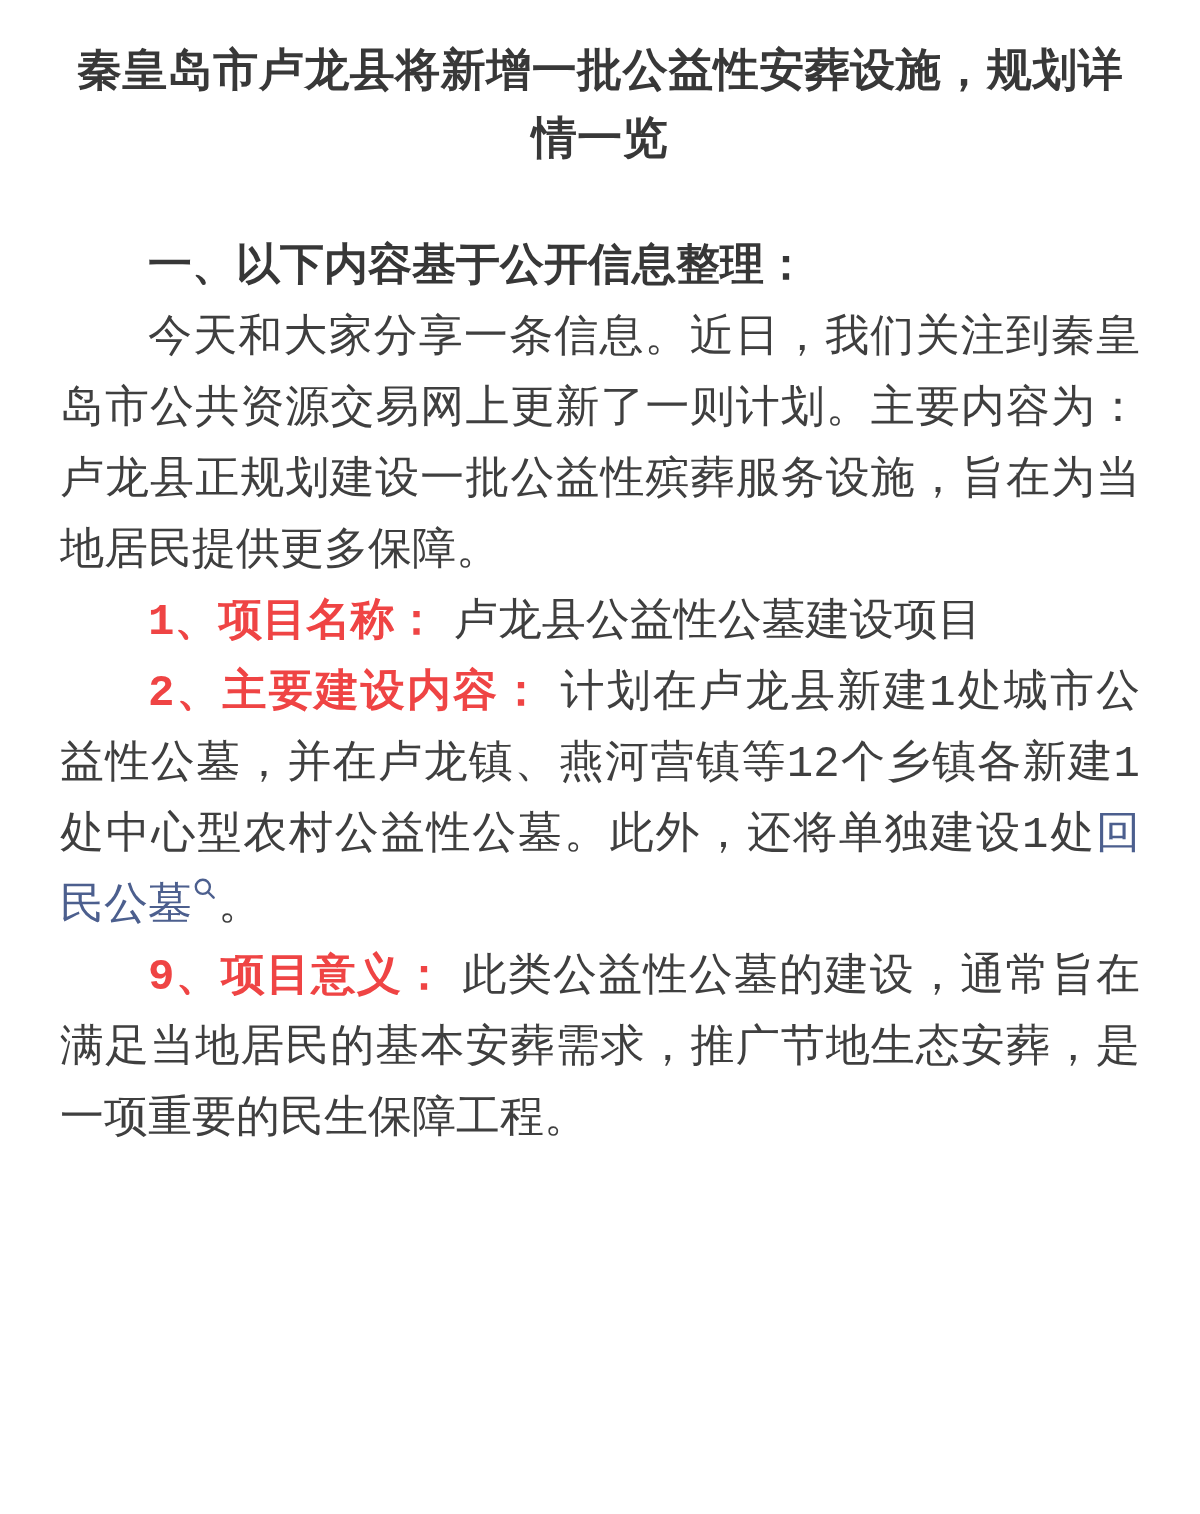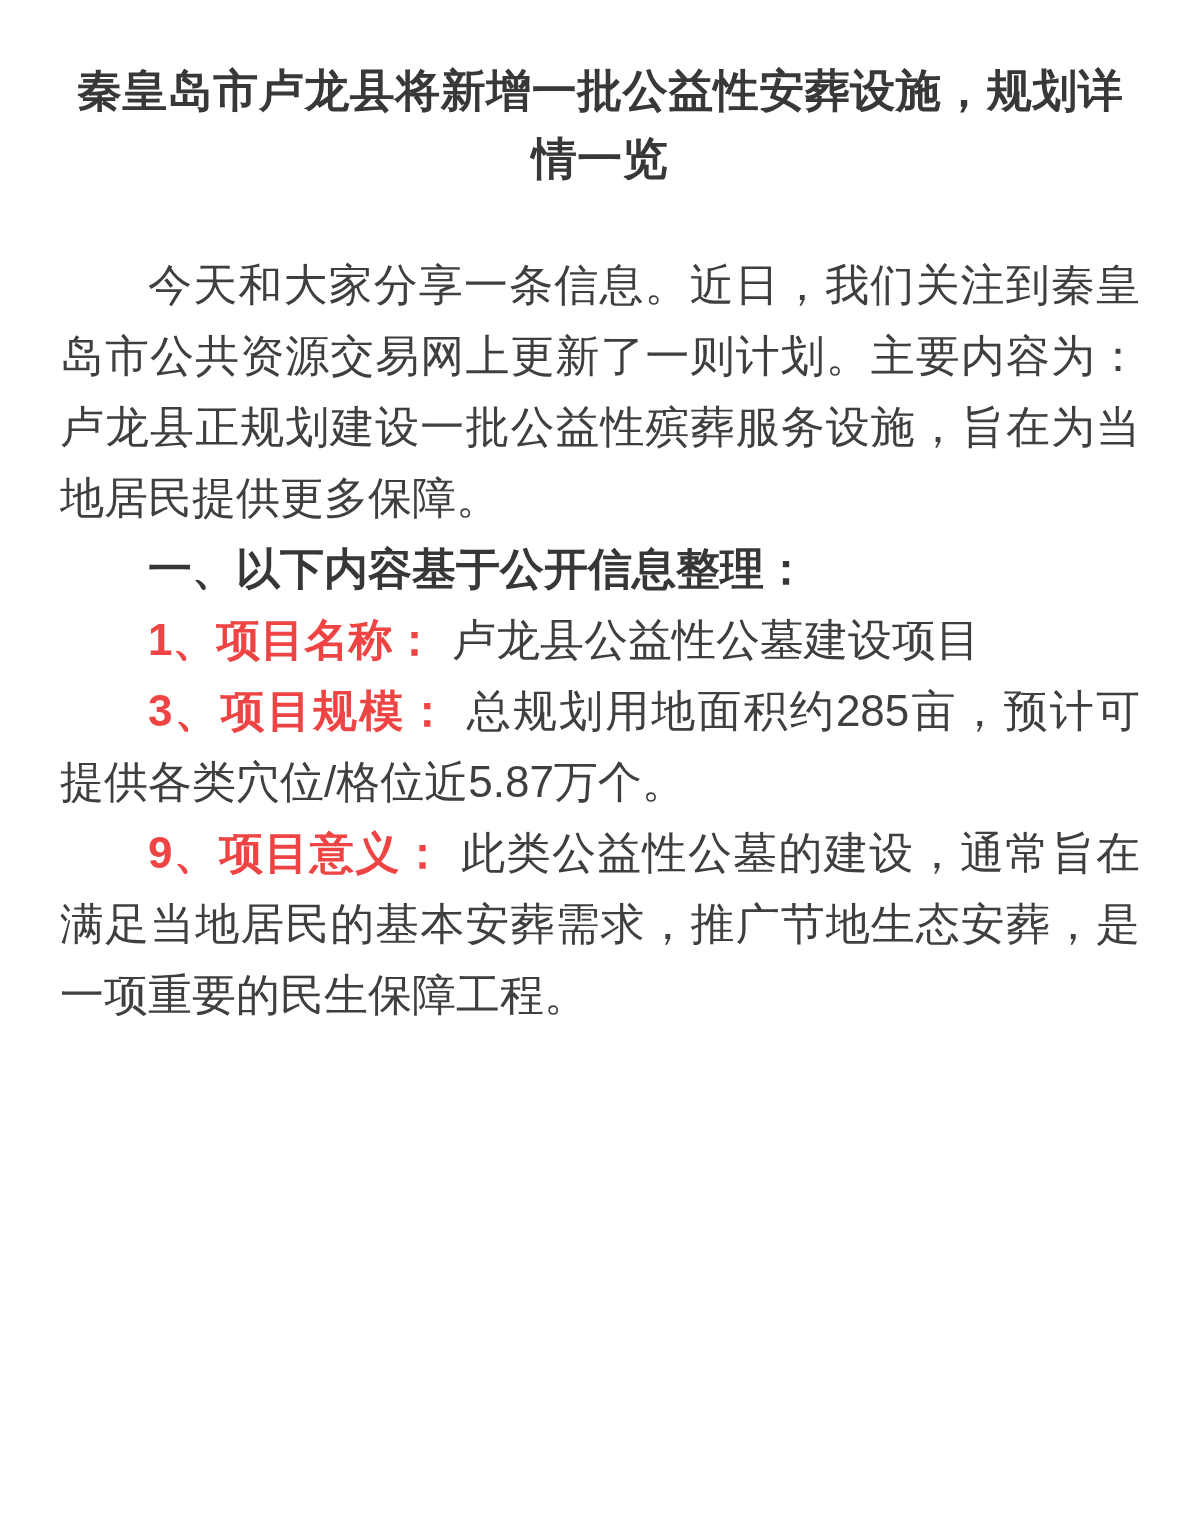--- a/index.html
+++ b/index.html
@@ -4,23 +4,23 @@
 <style>
   html, body {
     margin: 0;
     padding: 0;
     background: #ffffff;
   }
   .page {
     width: 1200px;
     height: 1234px;
     box-sizing: border-box;
-    padding: 57px 60px 0 60px;
+    padding: 40px 60px 0 60px;
     background: #ffffff;
-    font-family: Liberation Sans, sans-serif;
+    font-family: Liberation Mono, monospace;
     color: #3b3b3b;
     overflow: hidden;
   }
   h1.article-title {
     margin: 0 0 56px 0;
     font-size: 45px;
     line-height: 68px;
     font-weight: 700;
     text-align: center;
     color: #383838;
@@ -61,31 +61,34 @@
     vertical-align: baseline;
   }
 </style>
 </head>
 <body>
 
 <div class="page">
 
   <h1 class="article-title">秦皇岛市卢龙县将新增一批公益性安葬设施，规划详情一览</h1>
 
+  <p class="para section-heading">一、以下内容基于公开信息整理：</p>
+
   <p class="para">今天和大家分享一条信息。近日，我们关注到秦皇岛市公共资源交易网上更新了一则计划。主要内容为：卢龙县正规划建设一批公益性殡葬服务设施，旨在为当地居民提供更多保障。</p>
-
-  <p class="para section-heading">一、以下内容基于公开信息整理：</p>
 
   <p class="para">
     <span class="blue-label">1、项目名称：</span><span>卢龙县公益性公墓建设项目</span>
   </p>
 
+  <p class="para">
+    <span class="blue-label">2、主要建设内容：</span><span>计划在卢龙县新建1处城市公益性公墓，并在卢龙镇、燕河营镇等12个乡镇各新建1处中心型农村公益性公墓。此外，还将单独建设1处</span><a class="inline-link">回民公墓</a><sup class="search-sup"><svg width="26" height="26" viewBox="0 0 24 24" aria-hidden="true">
+          <circle cx="10" cy="10" r="6.5" fill="none" stroke="currentColor" stroke-width="2.2"></circle>
+          <line x1="15" y1="15" x2="20" y2="20" stroke="currentColor" stroke-width="2.2" stroke-linecap="round"></line>
+        </svg></sup><span>。</span>
+  </p>
 
-  <p class="para">
-    <span class="blue-label">3、项目规模：</span><span>总规划用地面积约285亩，预计可提供各类穴位/格位近5.87万个。</span>
-  </p>
 
   <p class="para">
     <span class="blue-label">9、项目意义：</span><span>此类公益性公墓的建设，通常旨在满足当地居民的基本安葬需求，推广节地生态安葬，是一项重要的民生保障工程。</span>
   </p>
 
 
 </div>
 
 </body></html>

